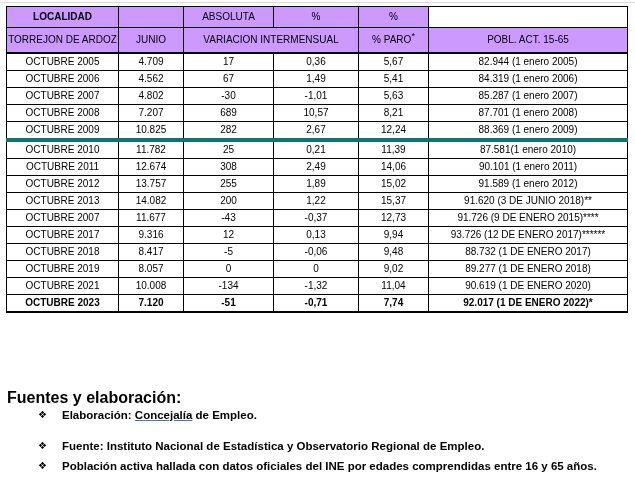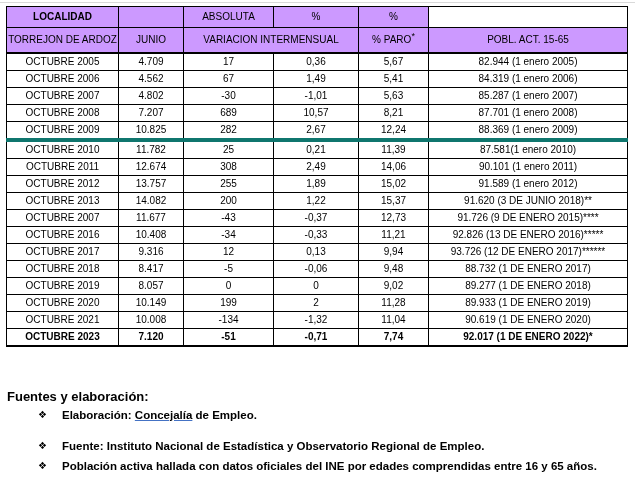--- a/index.html
+++ b/index.html
@@ -32,21 +32,21 @@
   td.ml{border-left:2px solid #000;}
 
   
   td.ghost{background:#fff;border-top:1px solid #c8c8c8;border-right:1px solid #c8c8c8;border-bottom:none;border-left:none;}
 
   
   tr.sep td{border-bottom:4px solid #0f766e;}
   tr.last td{border-bottom:2.5px solid #000;font-weight:bold;}
 
   
-  .f-title{position:absolute;left:7px;top:389px;font-size:13px;font-weight:bold;}
+  .f-title{position:absolute;left:7px;top:389px;font-size:16px;font-weight:bold;}
   .f-item{position:absolute;left:38px;width:582px;display:flex;gap:15px;
           font-size:11.5px;font-weight:bold;line-height:18px;}
   .f-item .bullet{flex:0 0 auto;font-size:10px;line-height:18px;}
   .f-item .ftext{flex:1 1 auto;}
   .f-i1{top:406px;} .f-i2{top:437px;} .f-i3{top:457px;}
   a.doclink{color:#000;text-decoration-color:#4472C4;margin-top:40px;}
 </style>
 </head>
 <body>
 
@@ -152,28 +152,20 @@
         </tr>
         <tr>
           <td class="left tl">OCTUBRE 2007</td>
           <td>11.677</td>
           <td>-43</td>
           <td>-0,37</td>
           <td class="ml">12,73</td>
           <td class="ml tr-">91.726 (9 DE ENERO 2015)****</td>
         </tr>
         <tr>
-          <td class="left tl">OCTUBRE 2016</td>
-          <td>10.408</td>
-          <td>-34</td>
-          <td>-0,33</td>
-          <td class="ml">11,21</td>
-          <td class="ml tr-">92.826 (13 DE ENERO 2016)*****</td>
-        </tr>
-        <tr>
           <td class="left tl">OCTUBRE 2017</td>
           <td>9.316</td>
           <td>12</td>
           <td>0,13</td>
           <td class="ml">9,94</td>
           <td class="ml tr-">93.726 (12 DE ENERO 2017)******</td>
         </tr>
         <tr>
           <td class="left tl">OCTUBRE 2018</td>
           <td>8.417</td>
@@ -182,28 +174,20 @@
           <td class="ml">9,48</td>
           <td class="ml tr-">88.732 (1 DE ENERO 2017)</td>
         </tr>
         <tr>
           <td class="left tl">OCTUBRE 2019</td>
           <td>8.057</td>
           <td>0</td>
           <td>0</td>
           <td class="ml">9,02</td>
           <td class="ml tr-">89.277 (1 DE ENERO 2018)</td>
-        </tr>
-        <tr>
-          <td class="left tl">OCTUBRE 2020</td>
-          <td>10.149</td>
-          <td>199</td>
-          <td>2</td>
-          <td class="ml">11,28</td>
-          <td class="ml tr-">89.933 (1 DE ENERO 2019)</td>
         </tr>
         <tr>
           <td class="left tl">OCTUBRE 2021</td>
           <td>10.008</td>
           <td>-134</td>
           <td>-1,32</td>
           <td class="ml">11,04</td>
           <td class="ml tr-">90.619 (1 DE ENERO 2020)</td>
         </tr>
         <tr class="last">

